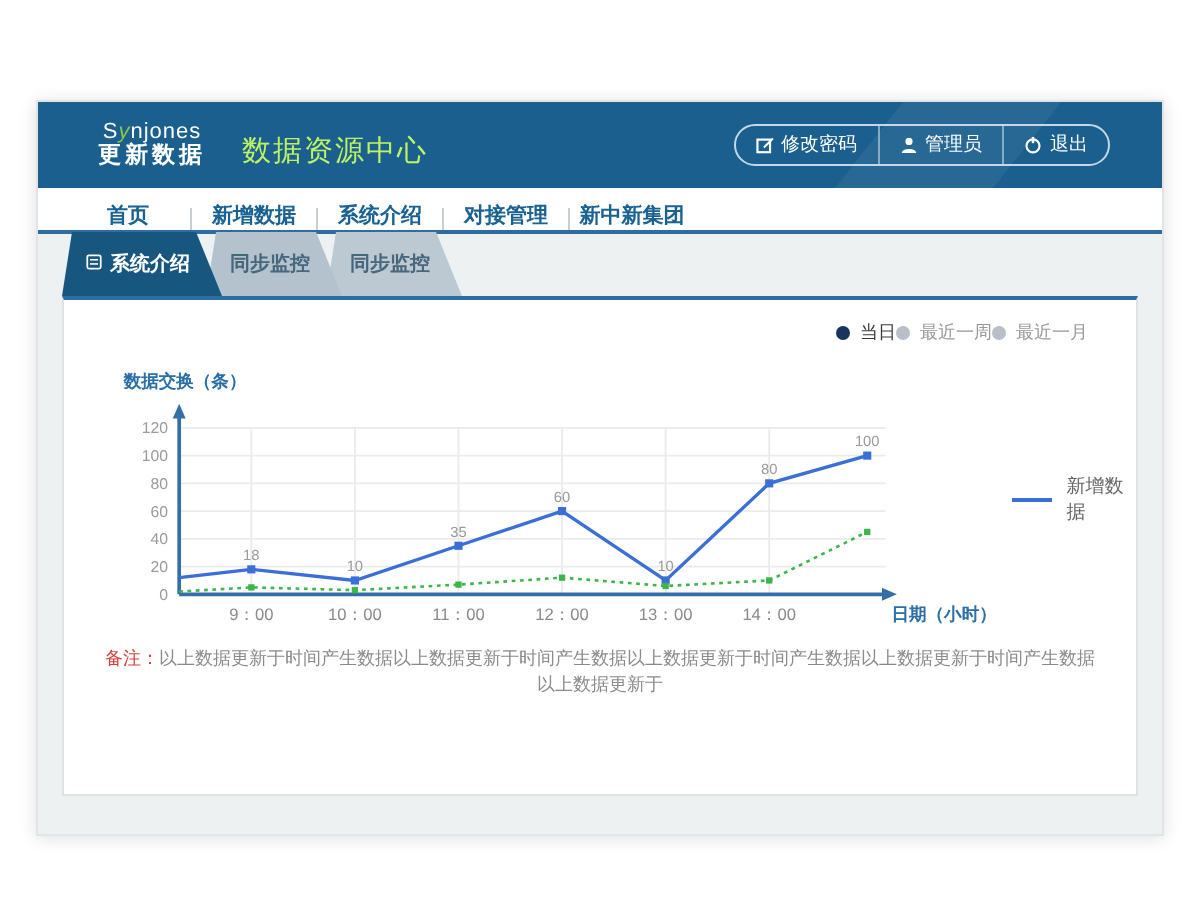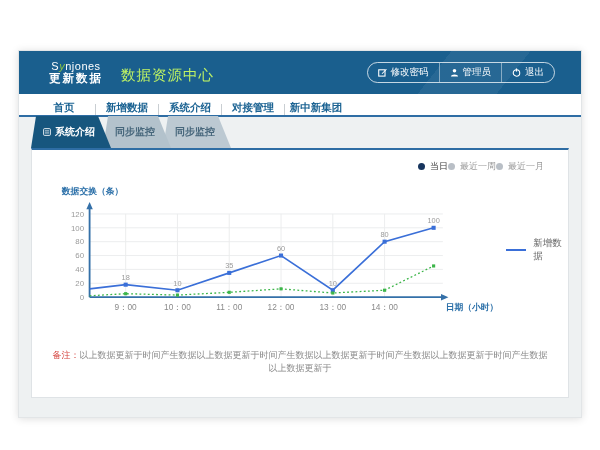--- a/index.html
+++ b/index.html
@@ -47,21 +47,21 @@
   .xtick { font-size:9px; fill:#8a8a8a; }
   .plabel { font-size:8px; fill:#9a9a9a; }
   .axlabel { font-size:9.5px; fill:#2a6fa8; font-weight:bold; }
   .legend { display:flex; flex-direction:column; gap:11px; margin-left:4px; margin-top:60px; }
   .legend-item { display:flex; align-items:center; gap:7px; font-size:9.5px; color:#666; }
   .swatch { width:22px; height:0; }
   .swatch.solid { border-top:2px solid #3a6fd8; }
   .swatch.dashed { border-top:2px dotted #3cb549; }
 
   
-  .note { margin-top:26px; text-align:center; font-size:9px; color:#8a8a8a; padding:0 18px; }
+  .note { text-align:center; font-size:9px; color:#8a8a8a; padding:0 18px; }
   .note .prefix { color:#d43f3a; }
 </style>
 </head>
 <body>
 
 <div class="window">
 
   <div class="header">
     <div class="logo">
       <div class="logo-en"><span>S</span><span class="y">y</span><span>njones</span></div>

